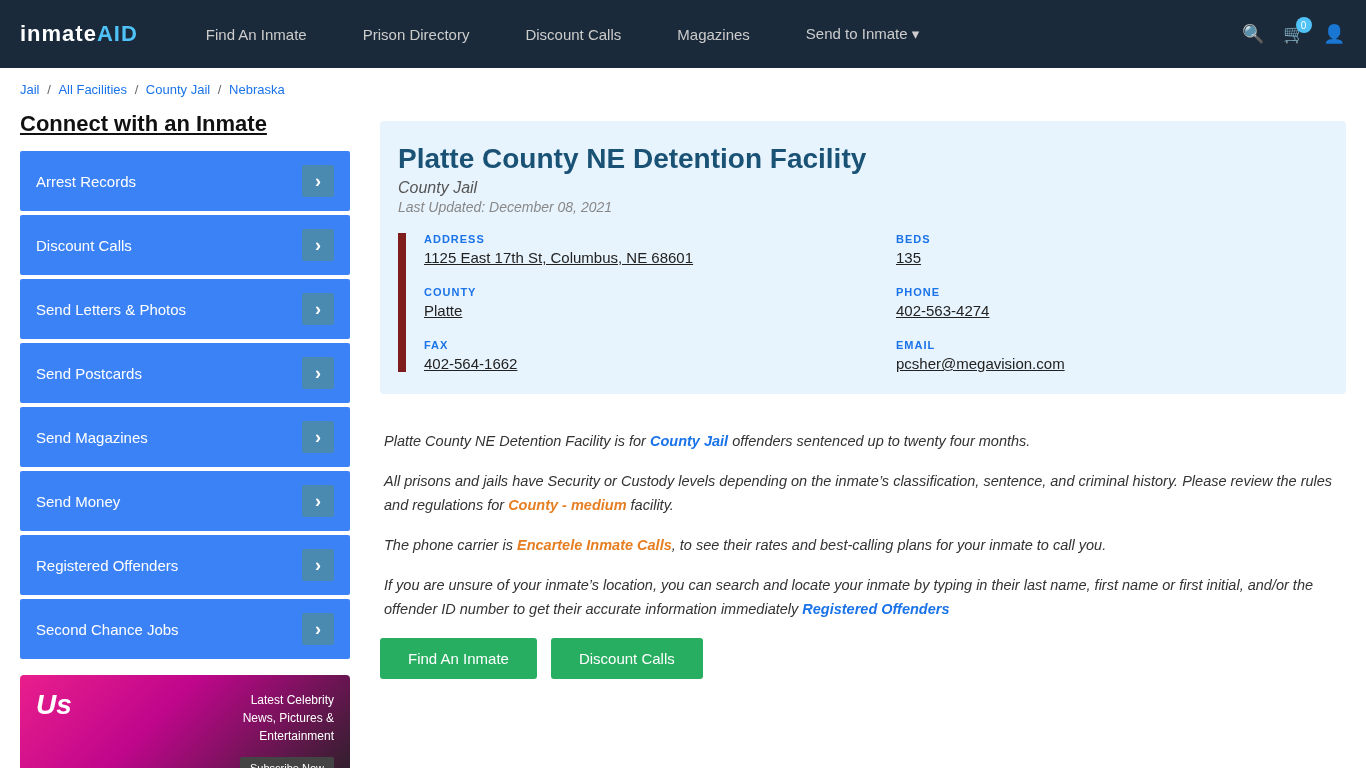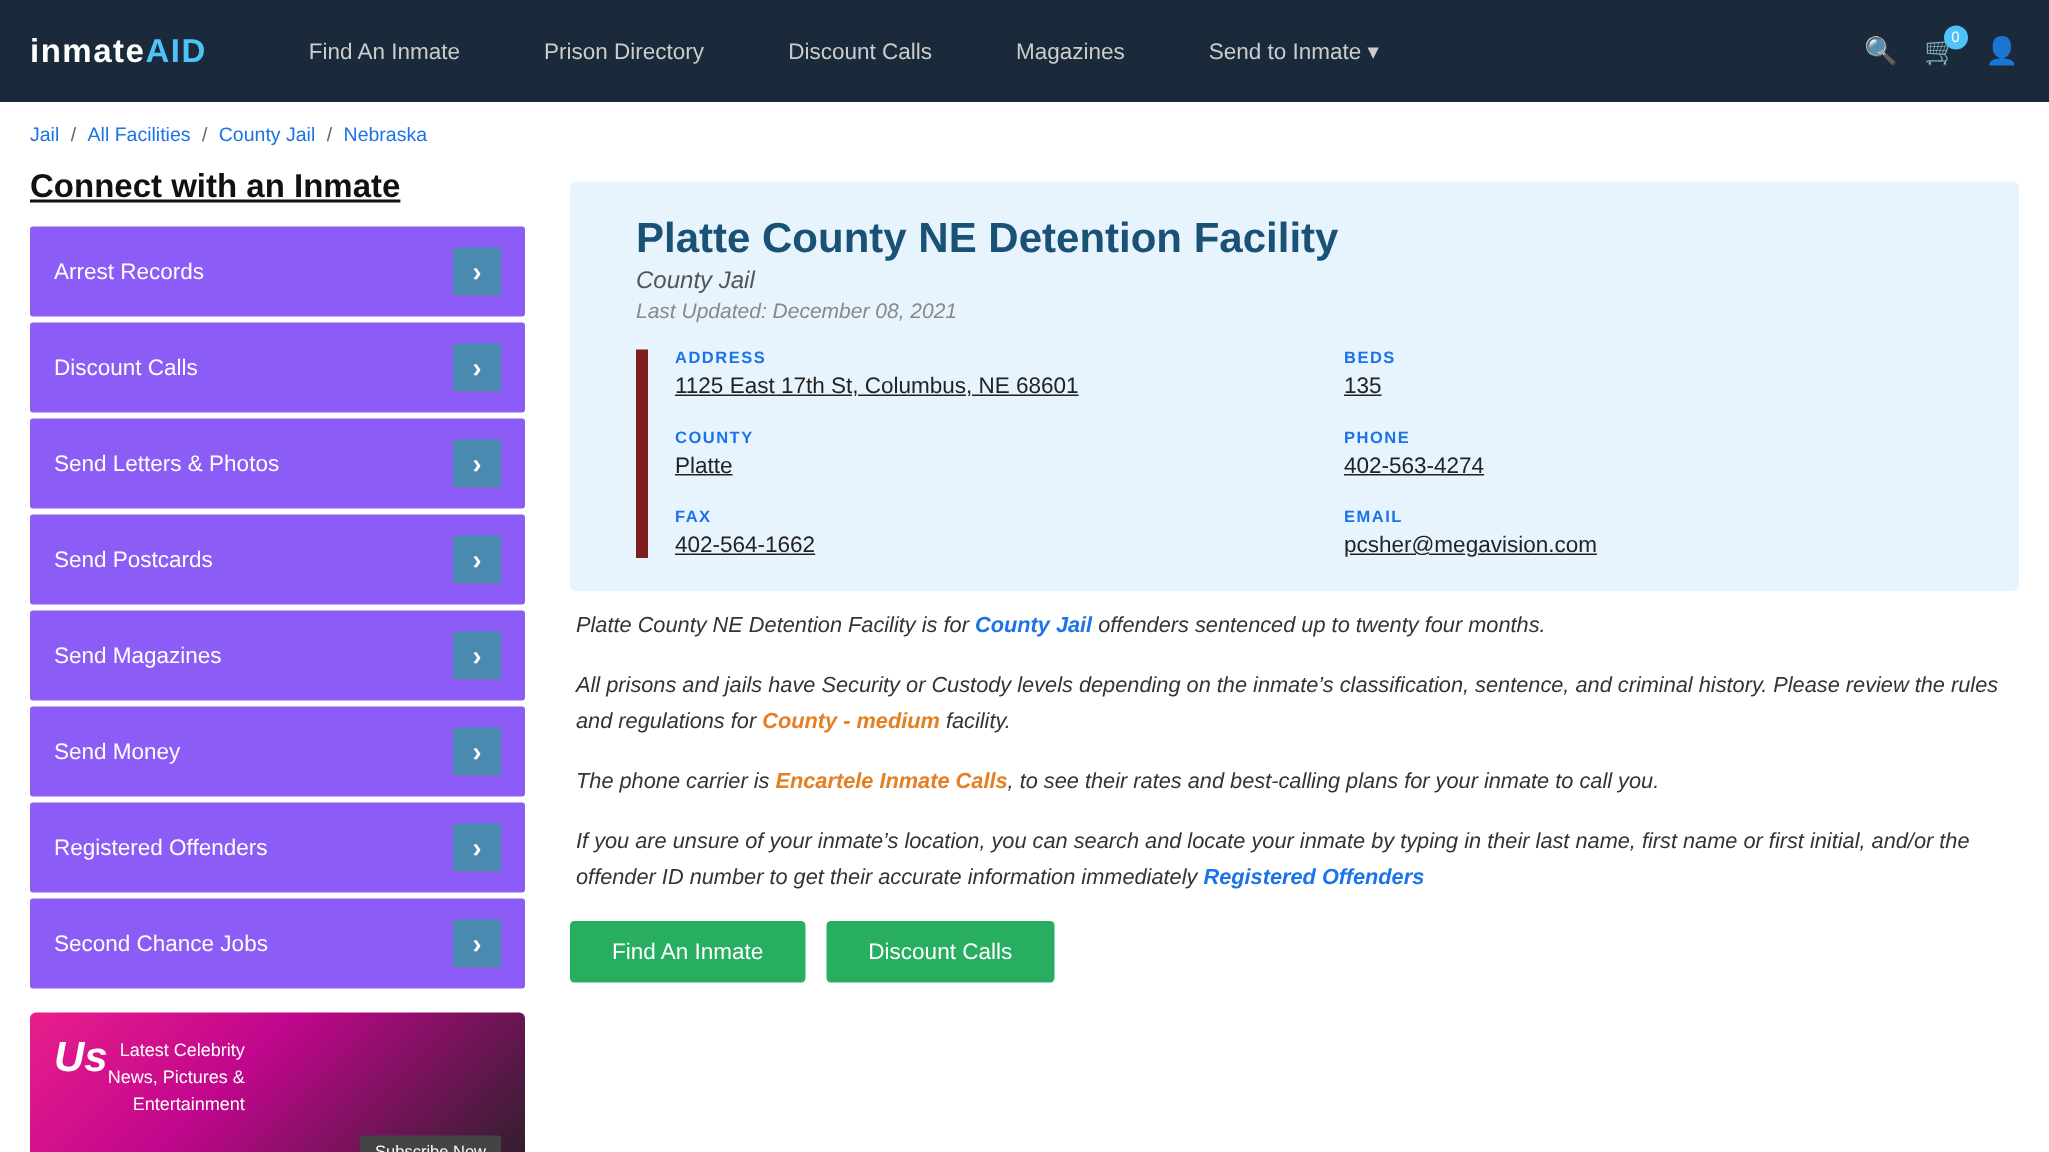--- a/index.html
+++ b/index.html
@@ -104,21 +104,21 @@
       text-decoration: underline;
       margin-bottom: 14px;
       color: #111;
     }
     .sidebar-menu {
       display: flex;
       flex-direction: column;
       gap: 4px;
     }
     .sidebar-item {
-      background: #8b5cf6;
+      background: #3b82f6;
       color: #fff;
       display: flex;
       align-items: center;
       justify-content: space-between;
       padding: 14px 16px;
       cursor: pointer;
       border-radius: 2px;
     }
     .sidebar-item-label { font-size: 15px; }
     .sidebar-chevron {
@@ -169,23 +169,23 @@
       align-self: flex-end;
     }
 
     
     .content {
       flex: 1;
       padding: 10px 0;
     }
     .facility-header {
       background: #e8f4fd;
-      padding: 22px 44px;
+      padding: 22px 18px;
       border-radius: 4px;
-      margin-bottom: 12px;
+      margin-bottom: 36px;
     }
     .facility-name {
       font-size: 28px;
       font-weight: bold;
       color: #1a5276;
       margin-bottom: 4px;
     }
     .facility-type {
       font-size: 16px;
       color: #555;
@@ -329,21 +329,21 @@
         <span class="sidebar-item-label">Registered Offenders</span>
         <span class="sidebar-chevron">›</span>
       </div>
       <div class="sidebar-item">
         <span class="sidebar-item-label">Second Chance Jobs</span>
         <span class="sidebar-chevron">›</span>
       </div>
     </div>
 
     <div class="sidebar-ad">
-      <div style="display:flex; justify-content:flex-start; align-items:flex-start;">
+      <div style="display:flex; justify-content:space-between; align-items:flex-start;">
         <div class="ad-us-logo">Us</div>
         <div class="ad-text">Latest Celebrity<br>News, Pictures &amp;<br>Entertainment</div>
       </div>
       <div style="text-align:right;">
         <button class="ad-subscribe-btn">Subscribe Now</button>
       </div>
     </div>
   </aside>
 
   <main class="content">

